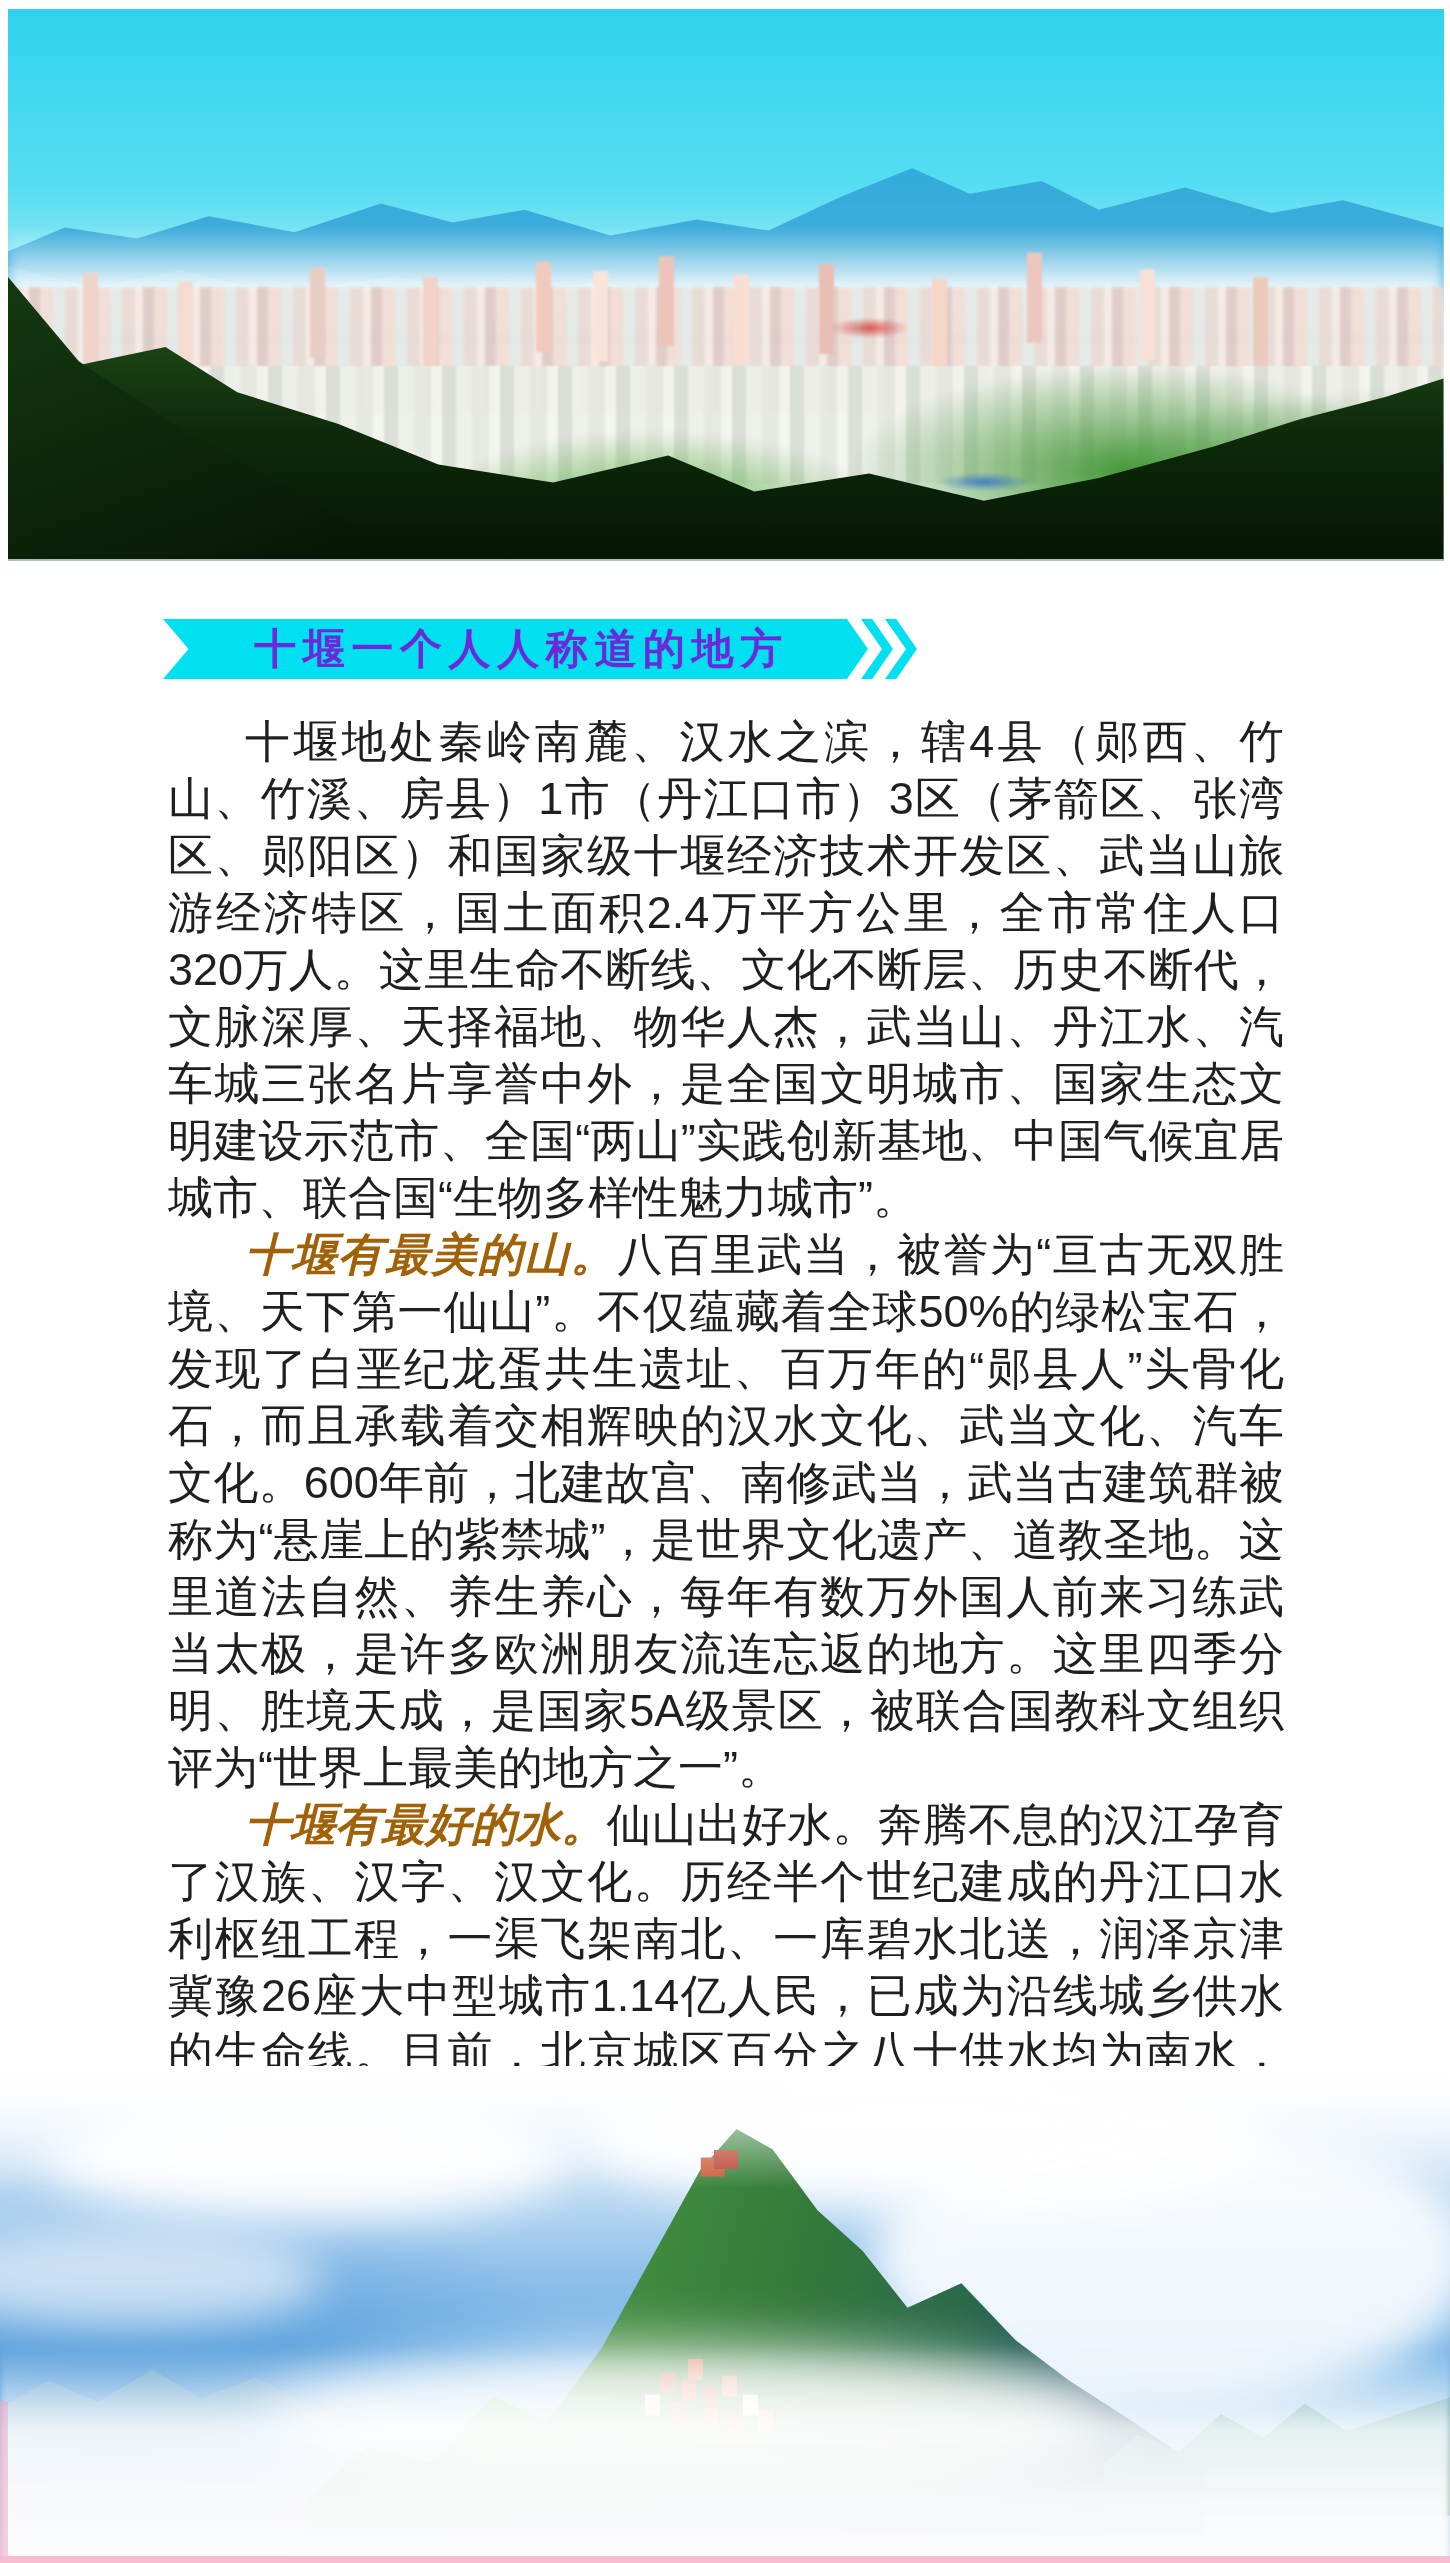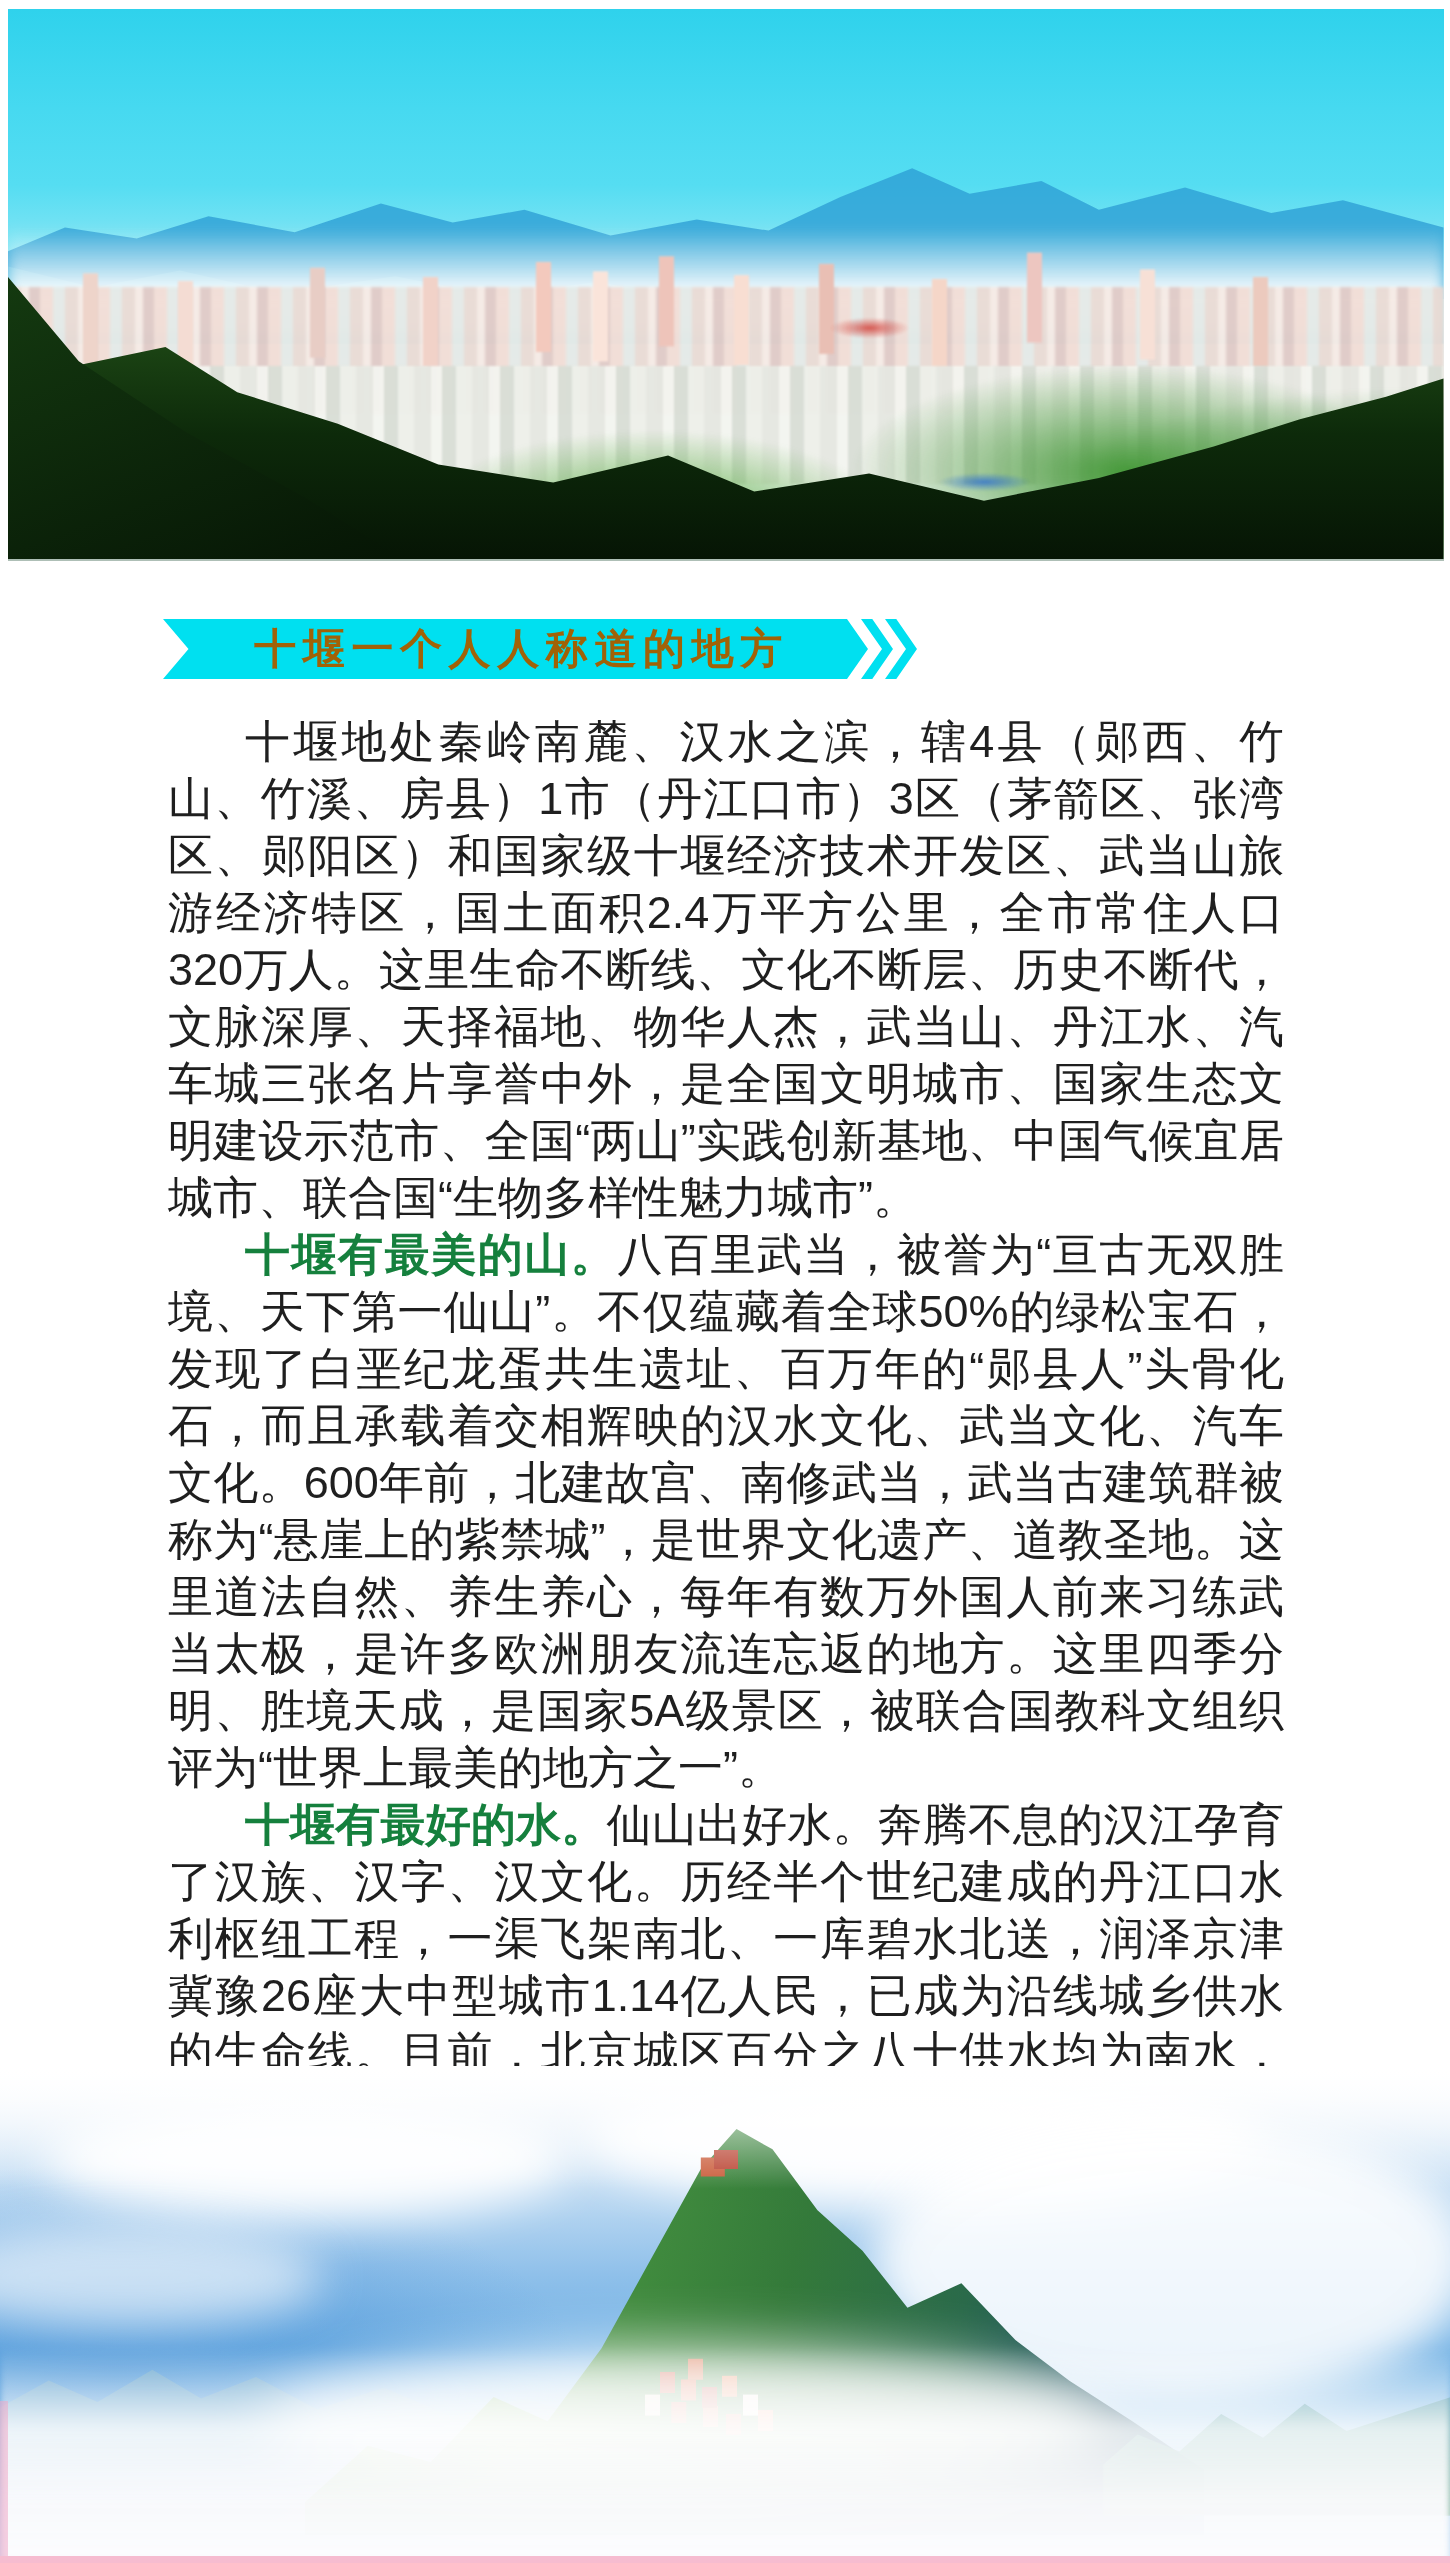--- a/index.html
+++ b/index.html
@@ -36,30 +36,30 @@
     background:linear-gradient(180deg,#1d4715 0%,#0d2a0a 45%,#061505 100%);
     clip-path:polygon(0 0,5% 14%,11% 6%,16% 26%,23% 40%,30% 58%,38% 66%,46% 54%,52% 70%,60% 62%,68% 74%,76% 64%,84% 50%,90% 38%,96% 28%,100% 20%,100% 100%,0 100%);}
   .pt-forest-left{position:absolute;left:0;bottom:0;width:396px;height:283px;background:linear-gradient(160deg,#143a10,#061505);
     clip-path:polygon(0 0,18% 30%,45% 55%,75% 78%,100% 100%,0 100%);}
 
   
   .banner{position:absolute;left:163px;top:619px;width:755px;height:60px;}
   .banner-bar{position:absolute;left:0;top:0;width:705px;height:60px;background:#00e0f0;
     clip-path:polygon(0 0,684px 0,705px 30px,684px 60px,0 60px,25.5px 30px);}
   .banner-title{position:absolute;left:38px;top:0;width:641px;height:60px;text-align:center;
-    font-size:42px;font-weight:bold;color:#a16207;line-height:60px;letter-spacing:6.6px;white-space:nowrap;}
+    font-size:42px;font-weight:bold;color:#6d28d9;line-height:60px;letter-spacing:6.6px;white-space:nowrap;}
   .banner-chevron{position:absolute;top:0;width:32px;height:60px;background:#00e0f0;
     clip-path:polygon(0 0,11.3px 0,32px 30px,11.3px 60px,0 60px,21px 30px);}
   .chev1{left:698px;} .chev2{left:722px;}
 
   
   .article{position:absolute;left:168px;top:713px;width:1116px;color:#1f1f1f;
     font-size:45px;line-height:57px;text-align:justify;text-justify:inter-character;}
   .article p{margin:0;text-indent:77px;}
-  .lead{color:#15803d;font-weight:bold;}
+  .lead{color:#a16207;font-weight:bold;font-style:italic;}
 
   
   .photo-bottom{position:absolute;left:0;top:2066px;width:1451px;height:497px;overflow:hidden;}
   .pb-sky{position:absolute;inset:0;
     background:radial-gradient(ellipse 660px 302px at 8% 62%,rgba(64,140,212,.6),transparent 70%),
                linear-gradient(180deg,#ffffff 0%,#e7f1fa 10%,#bcd9f2 26%,#8fc0ea 42%,#6fb0e4 58%,#7db9e6 72%,#a8cfee 88%);}
   .pb-cloud{position:absolute;background:rgba(255,255,255,.95);border-radius:50%;filter:blur(22.6px);}
   .pb-cloud.c1{left:3%;top:6%;width:528px;height:123px;}
   .pb-cloud.c2{left:40%;top:0;width:679px;height:142px;}
   .pb-cloud.c3{left:60%;top:10%;width:604px;height:292px;opacity:.92;}

